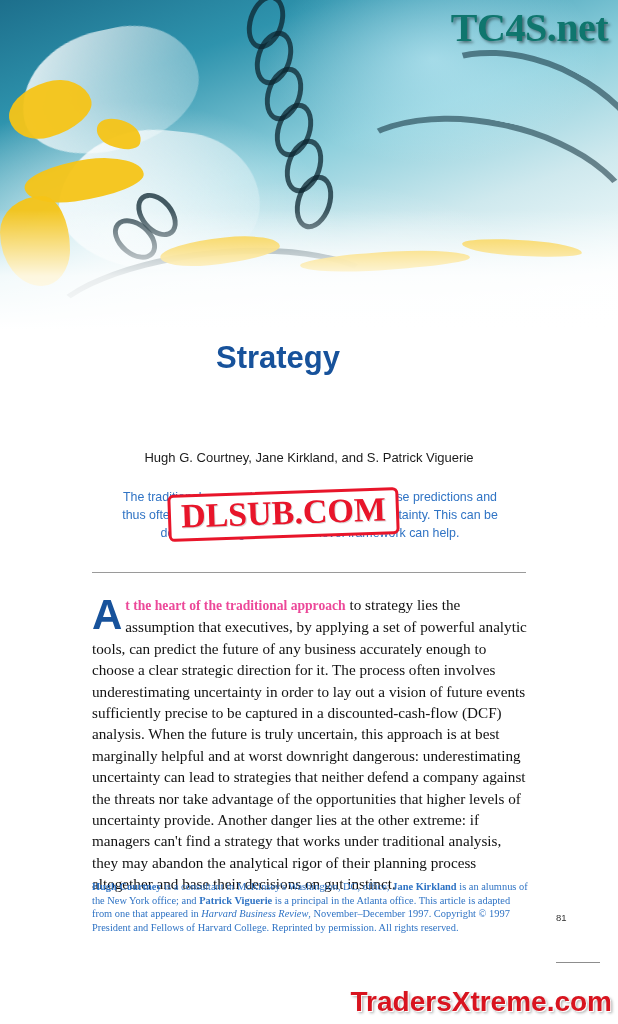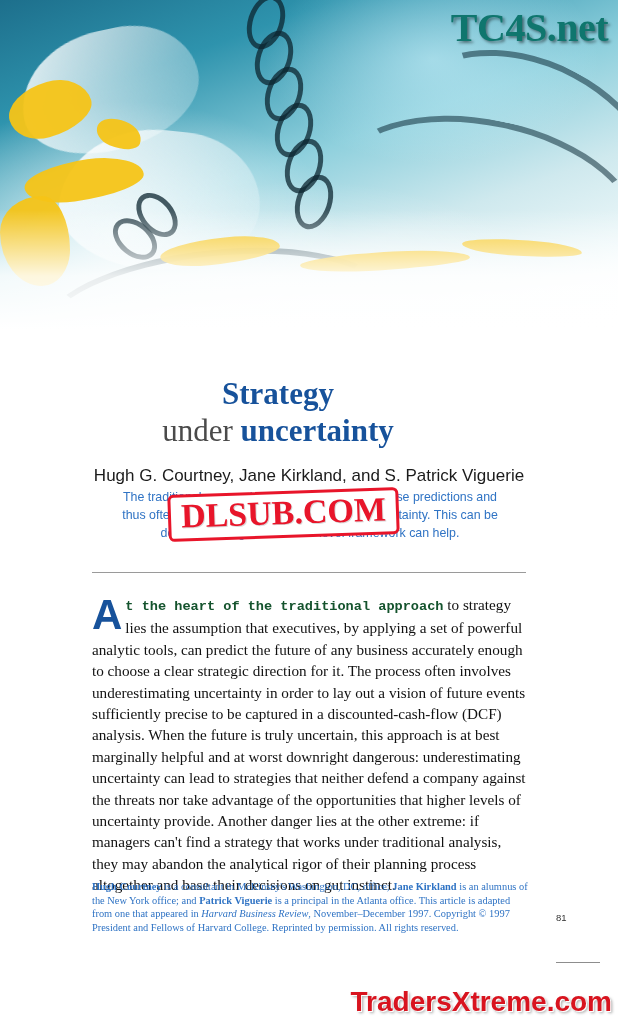--- a/index.html
+++ b/index.html
@@ -132,23 +132,22 @@
     z-index: 45;
     margin-left: 16px;
   }
 
   
   .title-block {
     position: absolute;
     left: 0; top: 340px;
     width: 556px;
     text-align: center;
-    font-family: Liberation Serif, serif;
-    z-index: 20;
-    margin-top: 36px;
+    font-family: Liberation Sans, sans-serif;
+    z-index: 20;
   }
   .title-1 {
     font-size: 31px;
     font-weight: bold;
     color: #17529b;
     line-height: 36px;
   }
   .title-2 {
     font-size: 31px;
     color: #4a4a4a;
@@ -158,24 +157,23 @@
     color: #17529b;
     font-weight: bold;
   }
 
   .authors {
     position: absolute;
     left: 0; top: 450px;
     width: 618px;
     text-align: center;
     font-family: "Liberation Sans", sans-serif;
-    font-size: 17px;
+    font-size: 13px;
     color: #1b1b1b;
     z-index: 20;
-    margin-top: 16px;
   }
 
   .deck {
     position: absolute;
     left: 112px; top: 488px;
     width: 396px;
     text-align: center;
     font-family: "Liberation Sans", sans-serif;
     font-size: 12.4px;
     line-height: 18px;
@@ -208,24 +206,24 @@
     float: left;
     font-family: "Liberation Sans", sans-serif;
     font-weight: bold;
     font-size: 42px;
     line-height: 34px;
     color: #17529b;
     padding: 2px 3px 0 0;
     margin-top: 2px;
   }
   .lede {
-    font-family: Liberation Mono, monospace;
+    font-family: Liberation Serif, serif;
     font-weight: bold;
     font-size: 13.6px;
-    color: #14532d;
+    color: #ec4899;
   }
 
   
   .footnote {
     position: absolute;
     left: 92px; top: 880px;
     width: 440px;
     font-family: Liberation Serif, serif;
     font-size: 10.4px;
     line-height: 13.6px;
@@ -277,21 +275,20 @@
   <div class="blob b5"></div>
   <div class="blob b6"></div>
   <div class="blob b7"></div>
   <div class="hero-fade"></div>
 </div>
 
 <div class="wm-top">TC4S.net</div>
 
 <div class="title-block">
   <div class="title-1">Strategy</div>
-  <div class="title-2"><span>under </span><b>uncertainty</b></div>
 </div>
 
 <div class="authors">Hugh G. Courtney, Jane Kirkland, and S. Patrick Viguerie</div>
 
 <div class="deck">The traditional approach to strategy requires precise predictions and thus often leads managers to underestimate uncertainty. This can be downright dangerous. A four-level framework can help.</div>
 
 <div class="wm-mid">
   <span class="wm-mid-inner">DLSUB.COM</span>
 </div>
 

